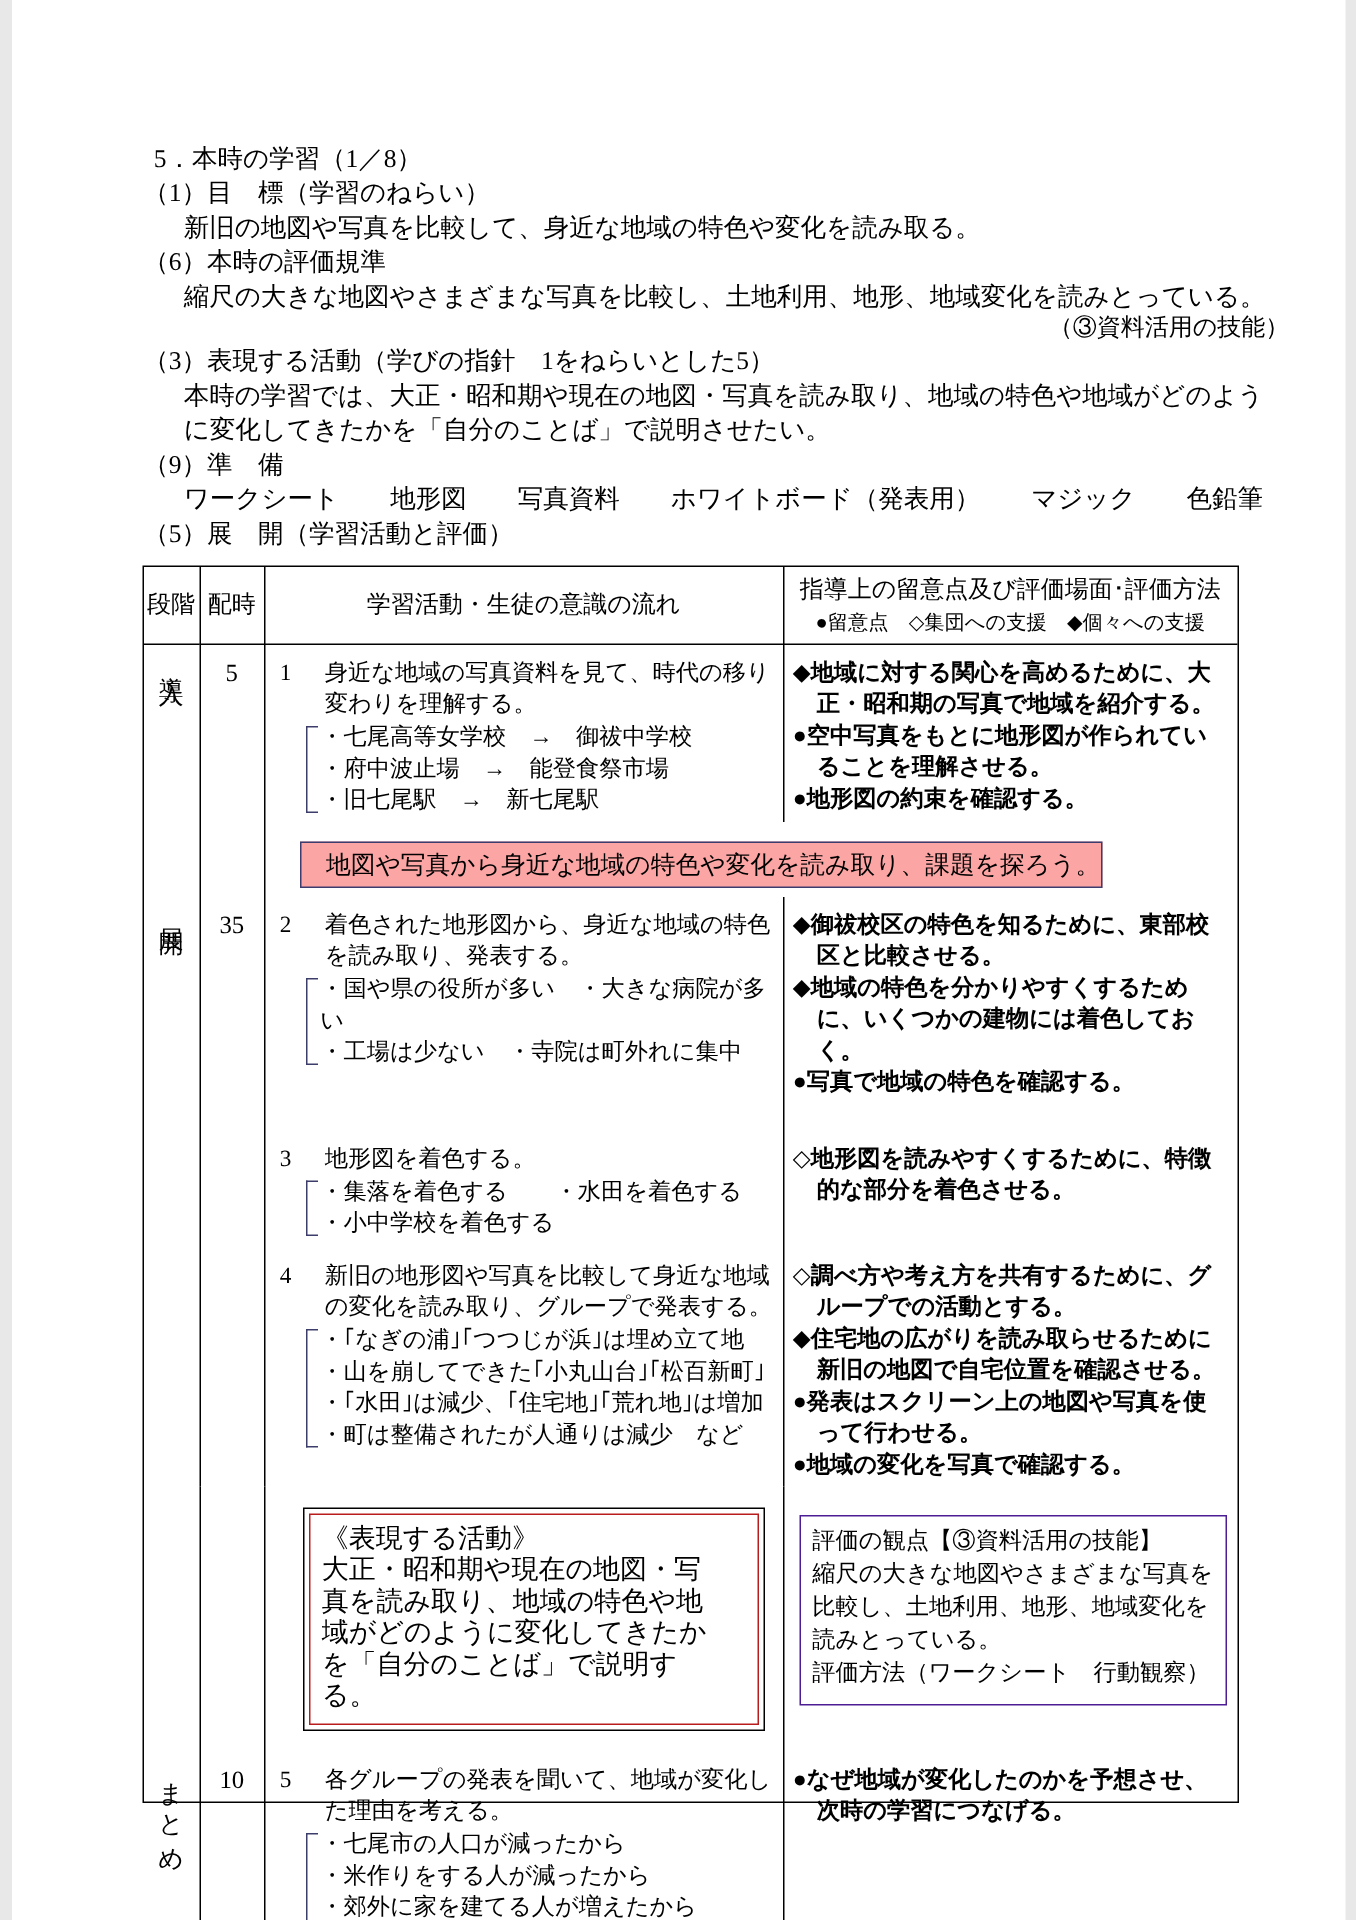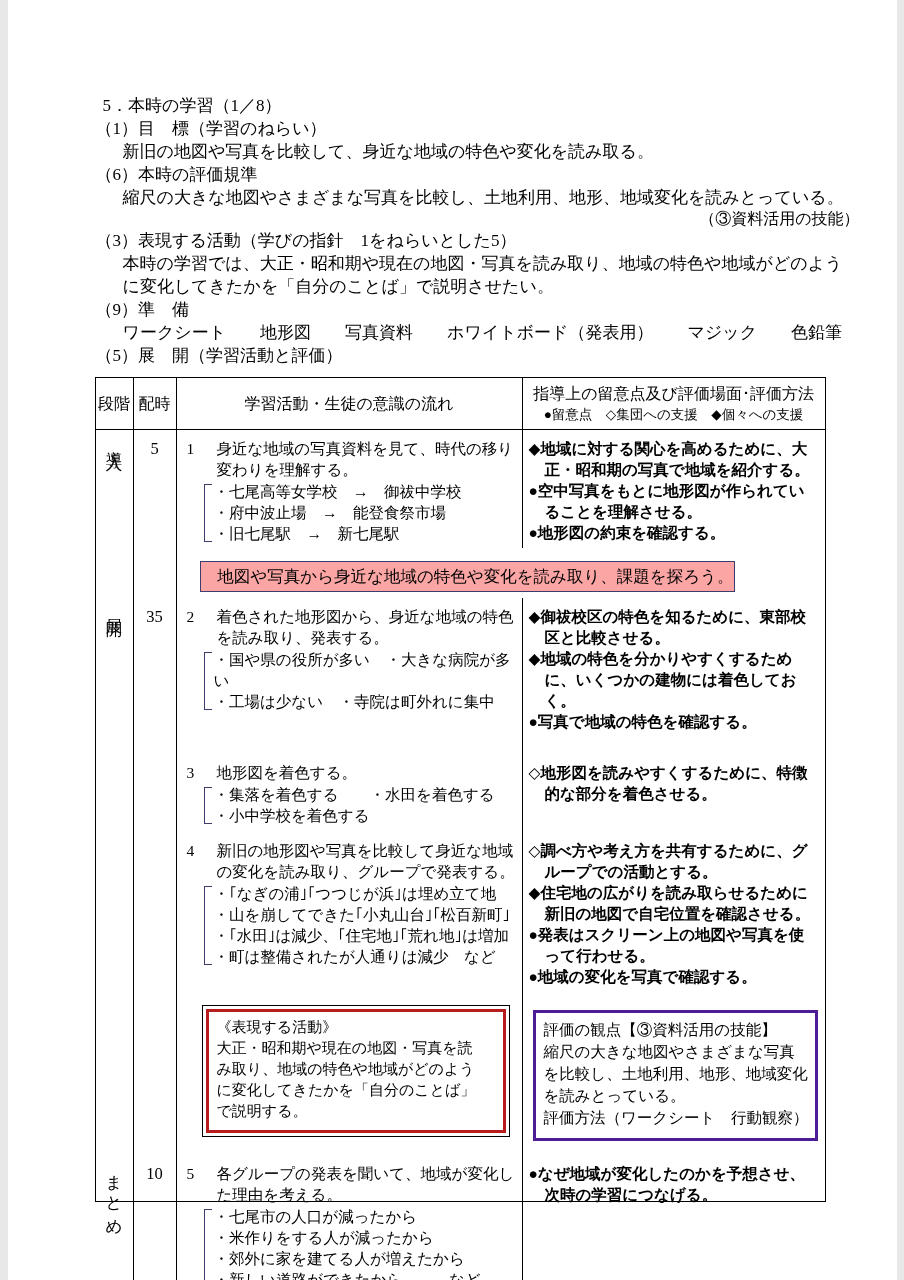--- a/index.html
+++ b/index.html
@@ -50,22 +50,22 @@
   .pb22 { padding-bottom:22px; }
 
   .task-span { grid-column:3 / 5; }
   .task-box {
     margin:13px 90px 0 23px; border:1px solid #3c3c6e;
     height:31px; line-height:29px; padding-left:13px;
     box-sizing:border-box; font-size:16.5px; background:#fca5a5;text-align:right;
   }
 
   .expr-outer { margin:14px 12px 0 25px; border:1px solid #000; padding:3px; }
-  .expr-inner { border:3px solid #b91c1c; padding:5px 22px 8px 8px; font-size:15px; line-height:21px; }
-  .eval-box { margin:19px 7px 0 10px; border:3px solid #4c1d95; padding:6px 6px 9px 8px; font-size:15.5px; line-height:22px; }
+  .expr-inner { border:1px solid #b91c1c; padding:5px 22px 8px 8px; font-size:18px; line-height:21px; }
+  .eval-box { margin:19px 7px 0 10px; border:1px solid #4c1d95; padding:6px 6px 9px 8px; font-size:15.5px; line-height:22px; }
 </style>
 </head>
 <body>
 
 <div class="page">
 
   <div class="intro">
     <div class="l-head">5．本時の学習（1／8）</div>
     <div class="l-label">（1）目　標（学習のねらい）</div>
     <div class="l-body">新旧の地図や写真を比較して、身近な地域の特色や変化を読み取る。</div>

